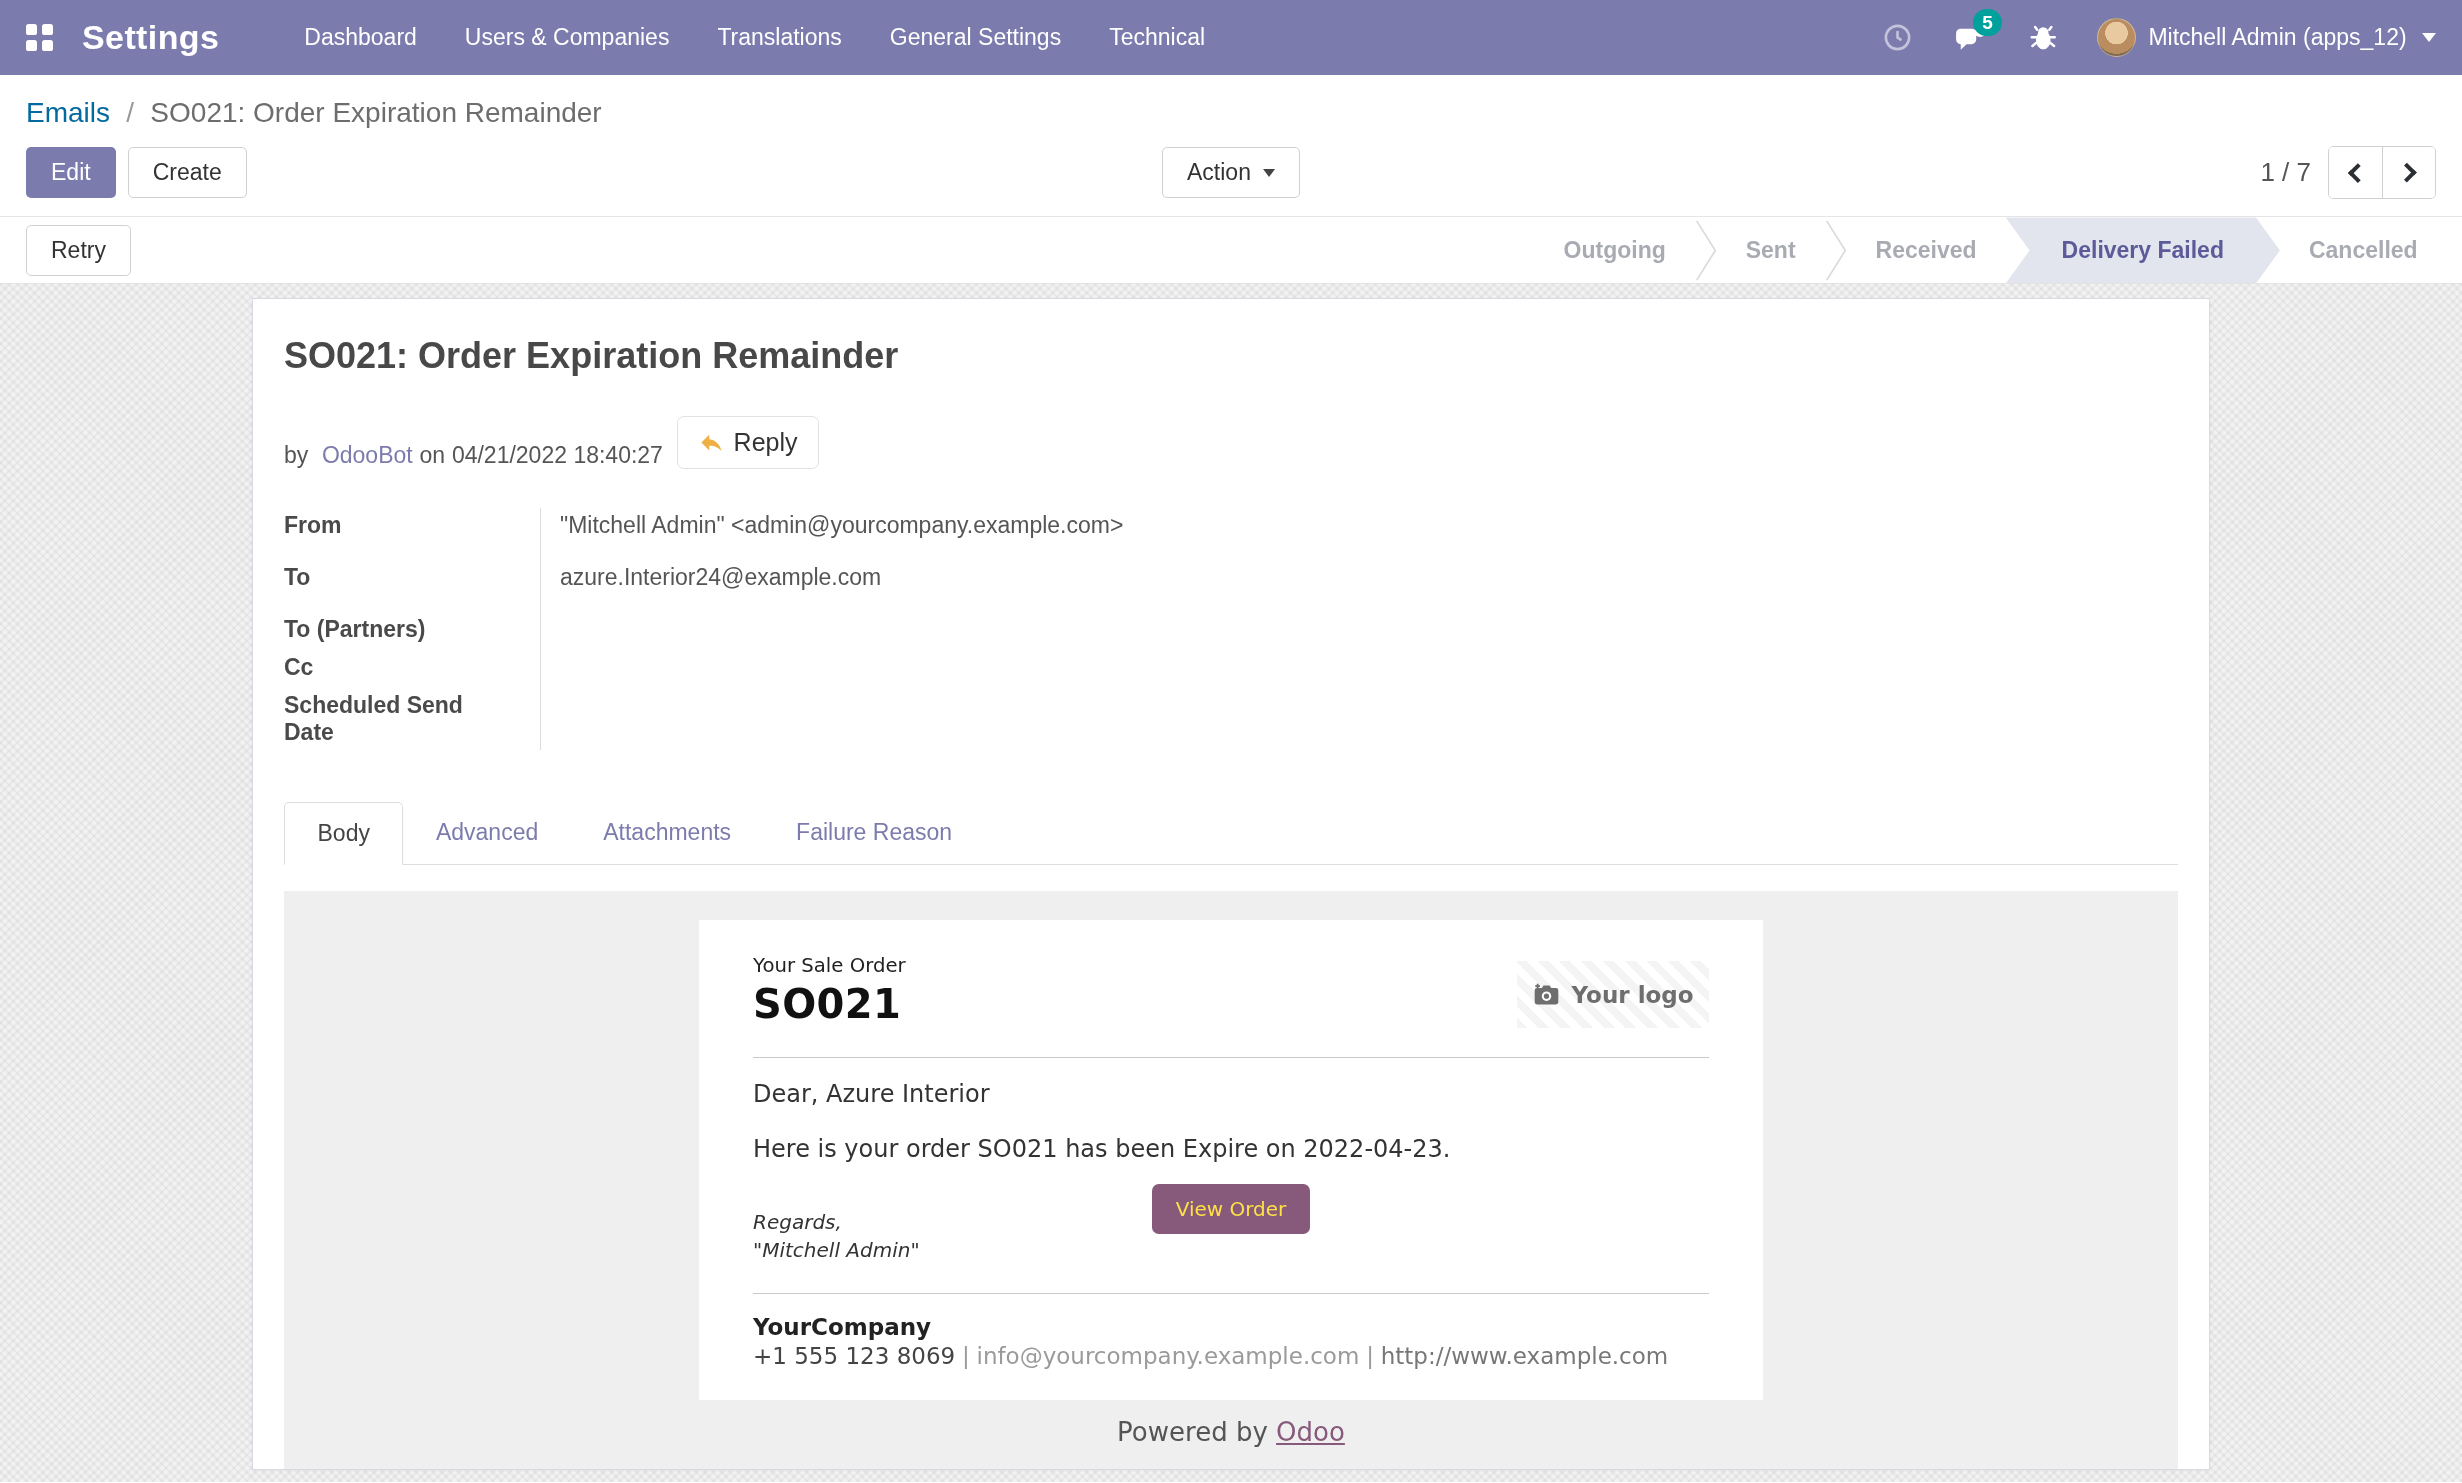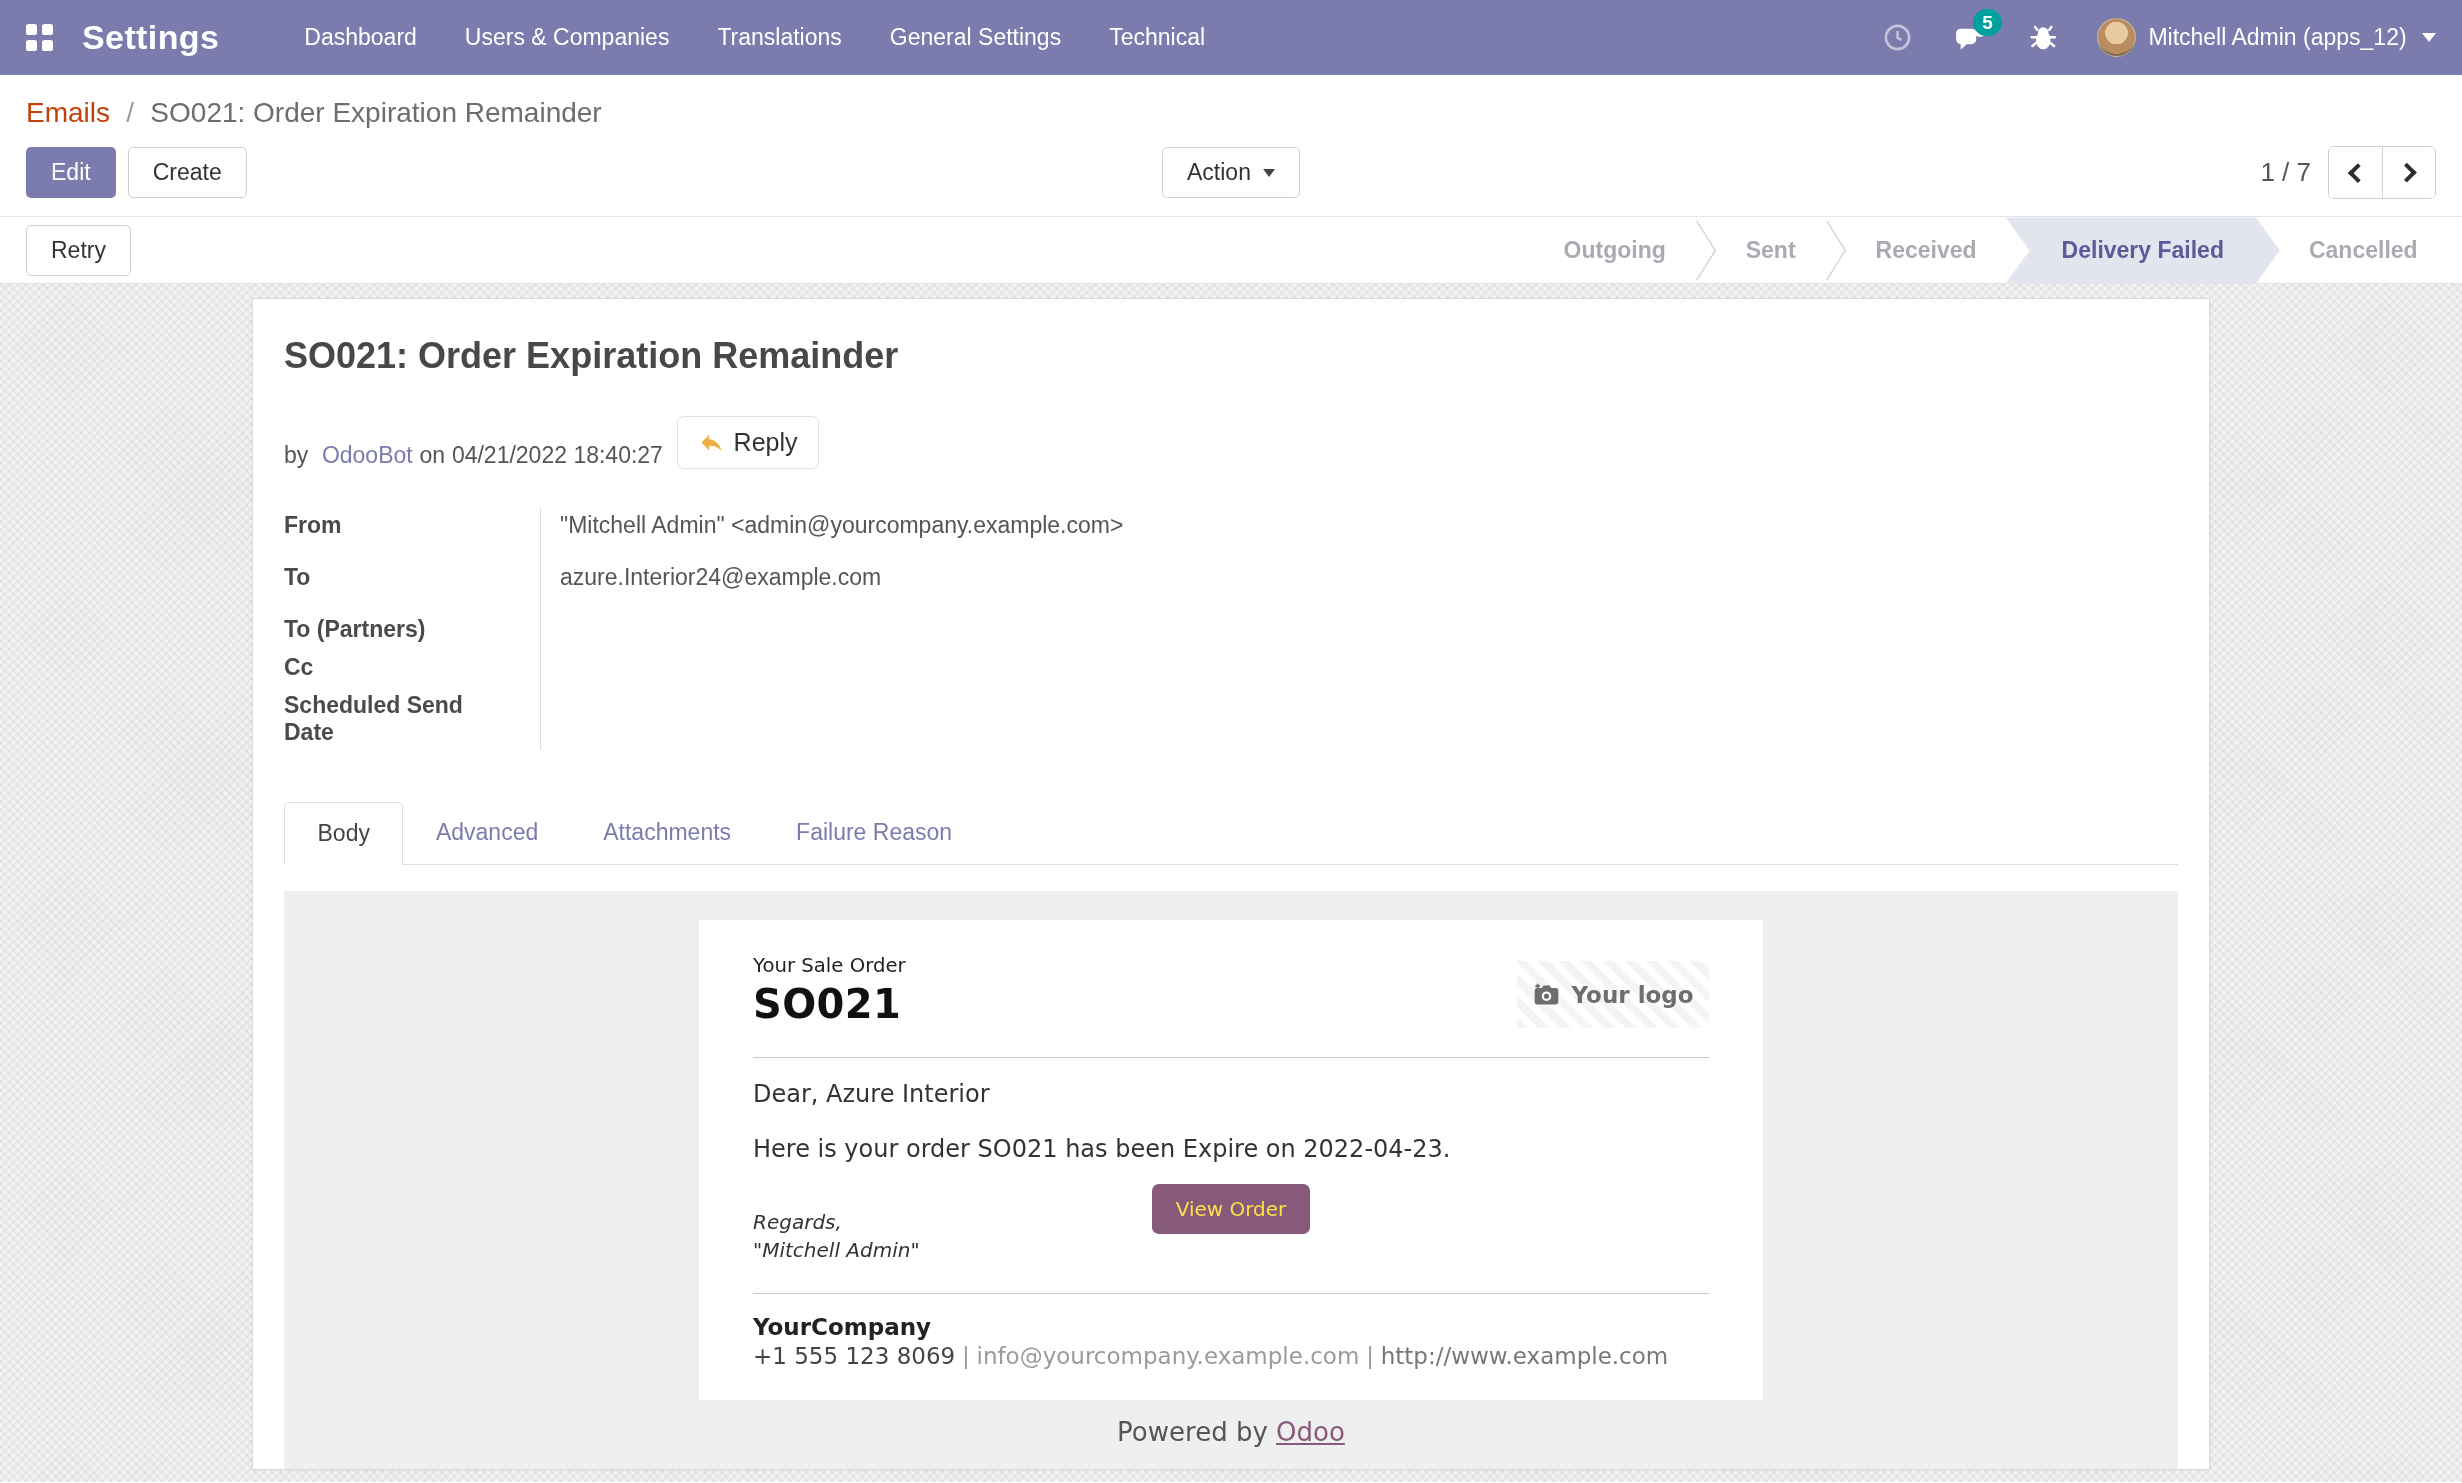--- a/index.html
+++ b/index.html
@@ -16,21 +16,21 @@
   .nav-right { margin-left:auto; display:flex; align-items:center; gap:38px; font-size:23px; }
   .icon-btn { position:relative; display:inline-flex; align-items:center; cursor:pointer; }
   .badge { position:absolute; top:-12px; left:22px; background:#00a09d; color:#fff; font-size:19px; line-height:1; padding:4.3px 9.4px; border-radius:13.7px; font-weight:700; }
   .avatar { width:39px; height:39px; border-radius:50%; background:radial-gradient(circle at 50% 38%, #e8c9a0 0 38%, #b98d5f 39% 70%, #7e6a4e 71%); border:1.7px solid rgba(255,255,255,.35); }
   .user-menu { display:flex; align-items:center; gap:12px; cursor:pointer; }
   .caret { width:0; height:0; border-left:7.7px solid transparent; border-right:7.7px solid transparent; border-top:9.4px solid #fff; display:inline-block; margin-left:3.4px; }
 
   
   .control-panel { background:#fff; padding:10.3px 26px 0; border-bottom:0.9px solid #e5e5e5; }
   .breadcrumb { font-size:28px; padding:12px 0 5.1px; color:#6d6d6d; }
-  .breadcrumb .bc-link { color:#c2410c; cursor:pointer; }
+  .breadcrumb .bc-link { color:#0369a1; cursor:pointer; }
   .bc-sep { color:#999; padding:0 8.5px; }
   .cp-buttons { position:relative; display:flex; align-items:center; padding:12px 0 17px; }
   .btn { font-size:23px; padding:11px 24px; border-radius:5.1px; border:0.9px solid transparent; cursor:pointer; background:#fff; color:#333; font-family:inherit; }
   .btn-primary { background:#7c7bad; color:#fff; }
   .btn-default { border-color:#d0d0d0; }
   .btn + .btn { margin-left:12px; }
   .action-wrap { position:absolute; left:50%; transform:translateX(-50%); }
   .action-btn { display:inline-flex; align-items:center; gap:12px;text-align:right; }
   .caret-dark { width:0; height:0; border-left:6.8px solid transparent; border-right:6.8px solid transparent; border-top:8.5px solid #444; }
   .pager { margin-left:auto; display:flex; align-items:center; gap:17px; }

